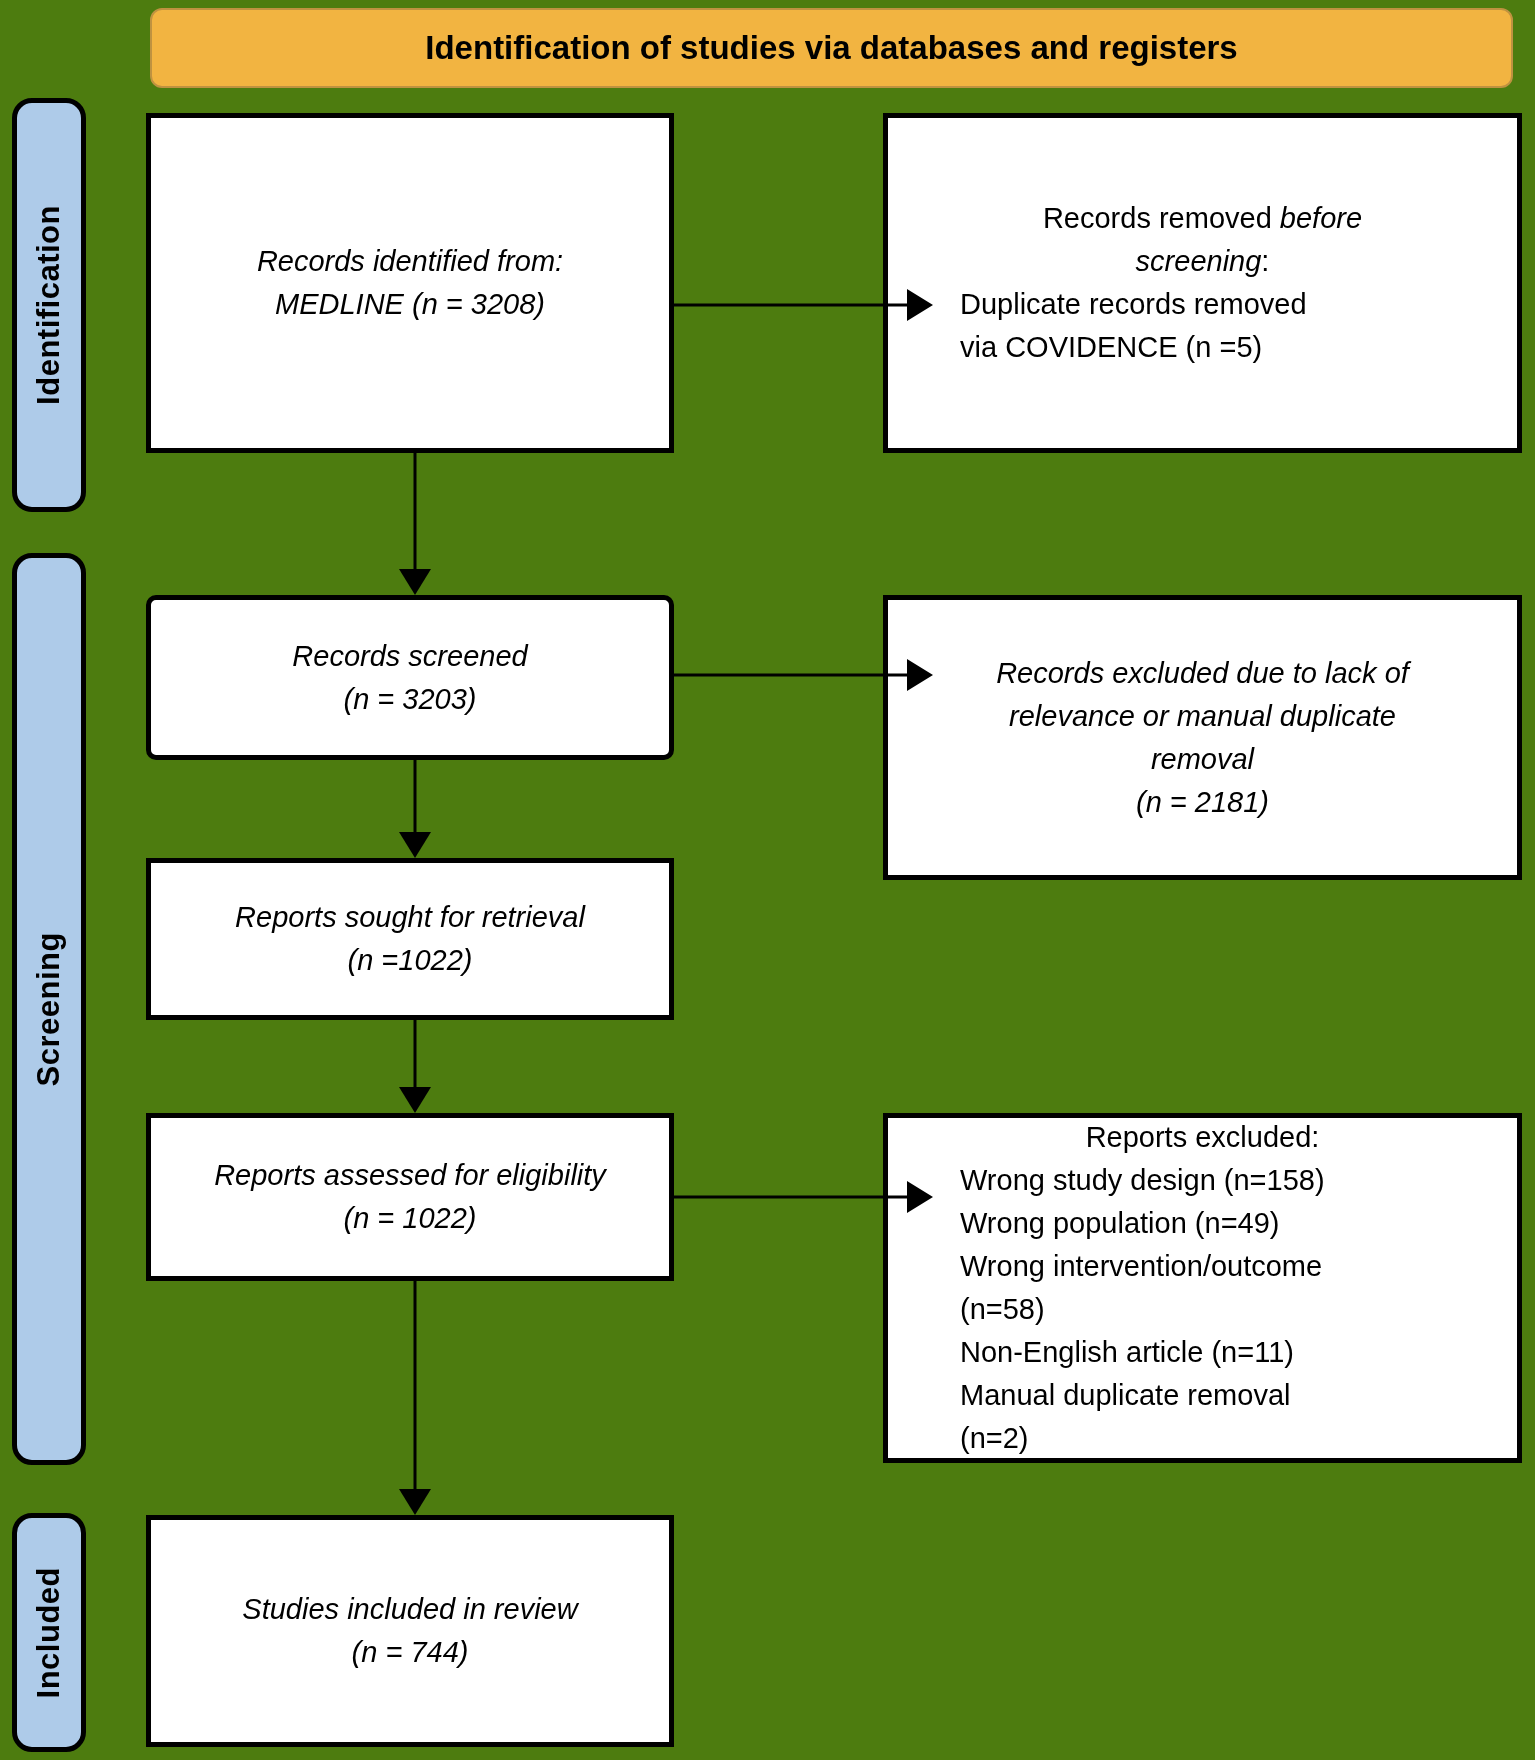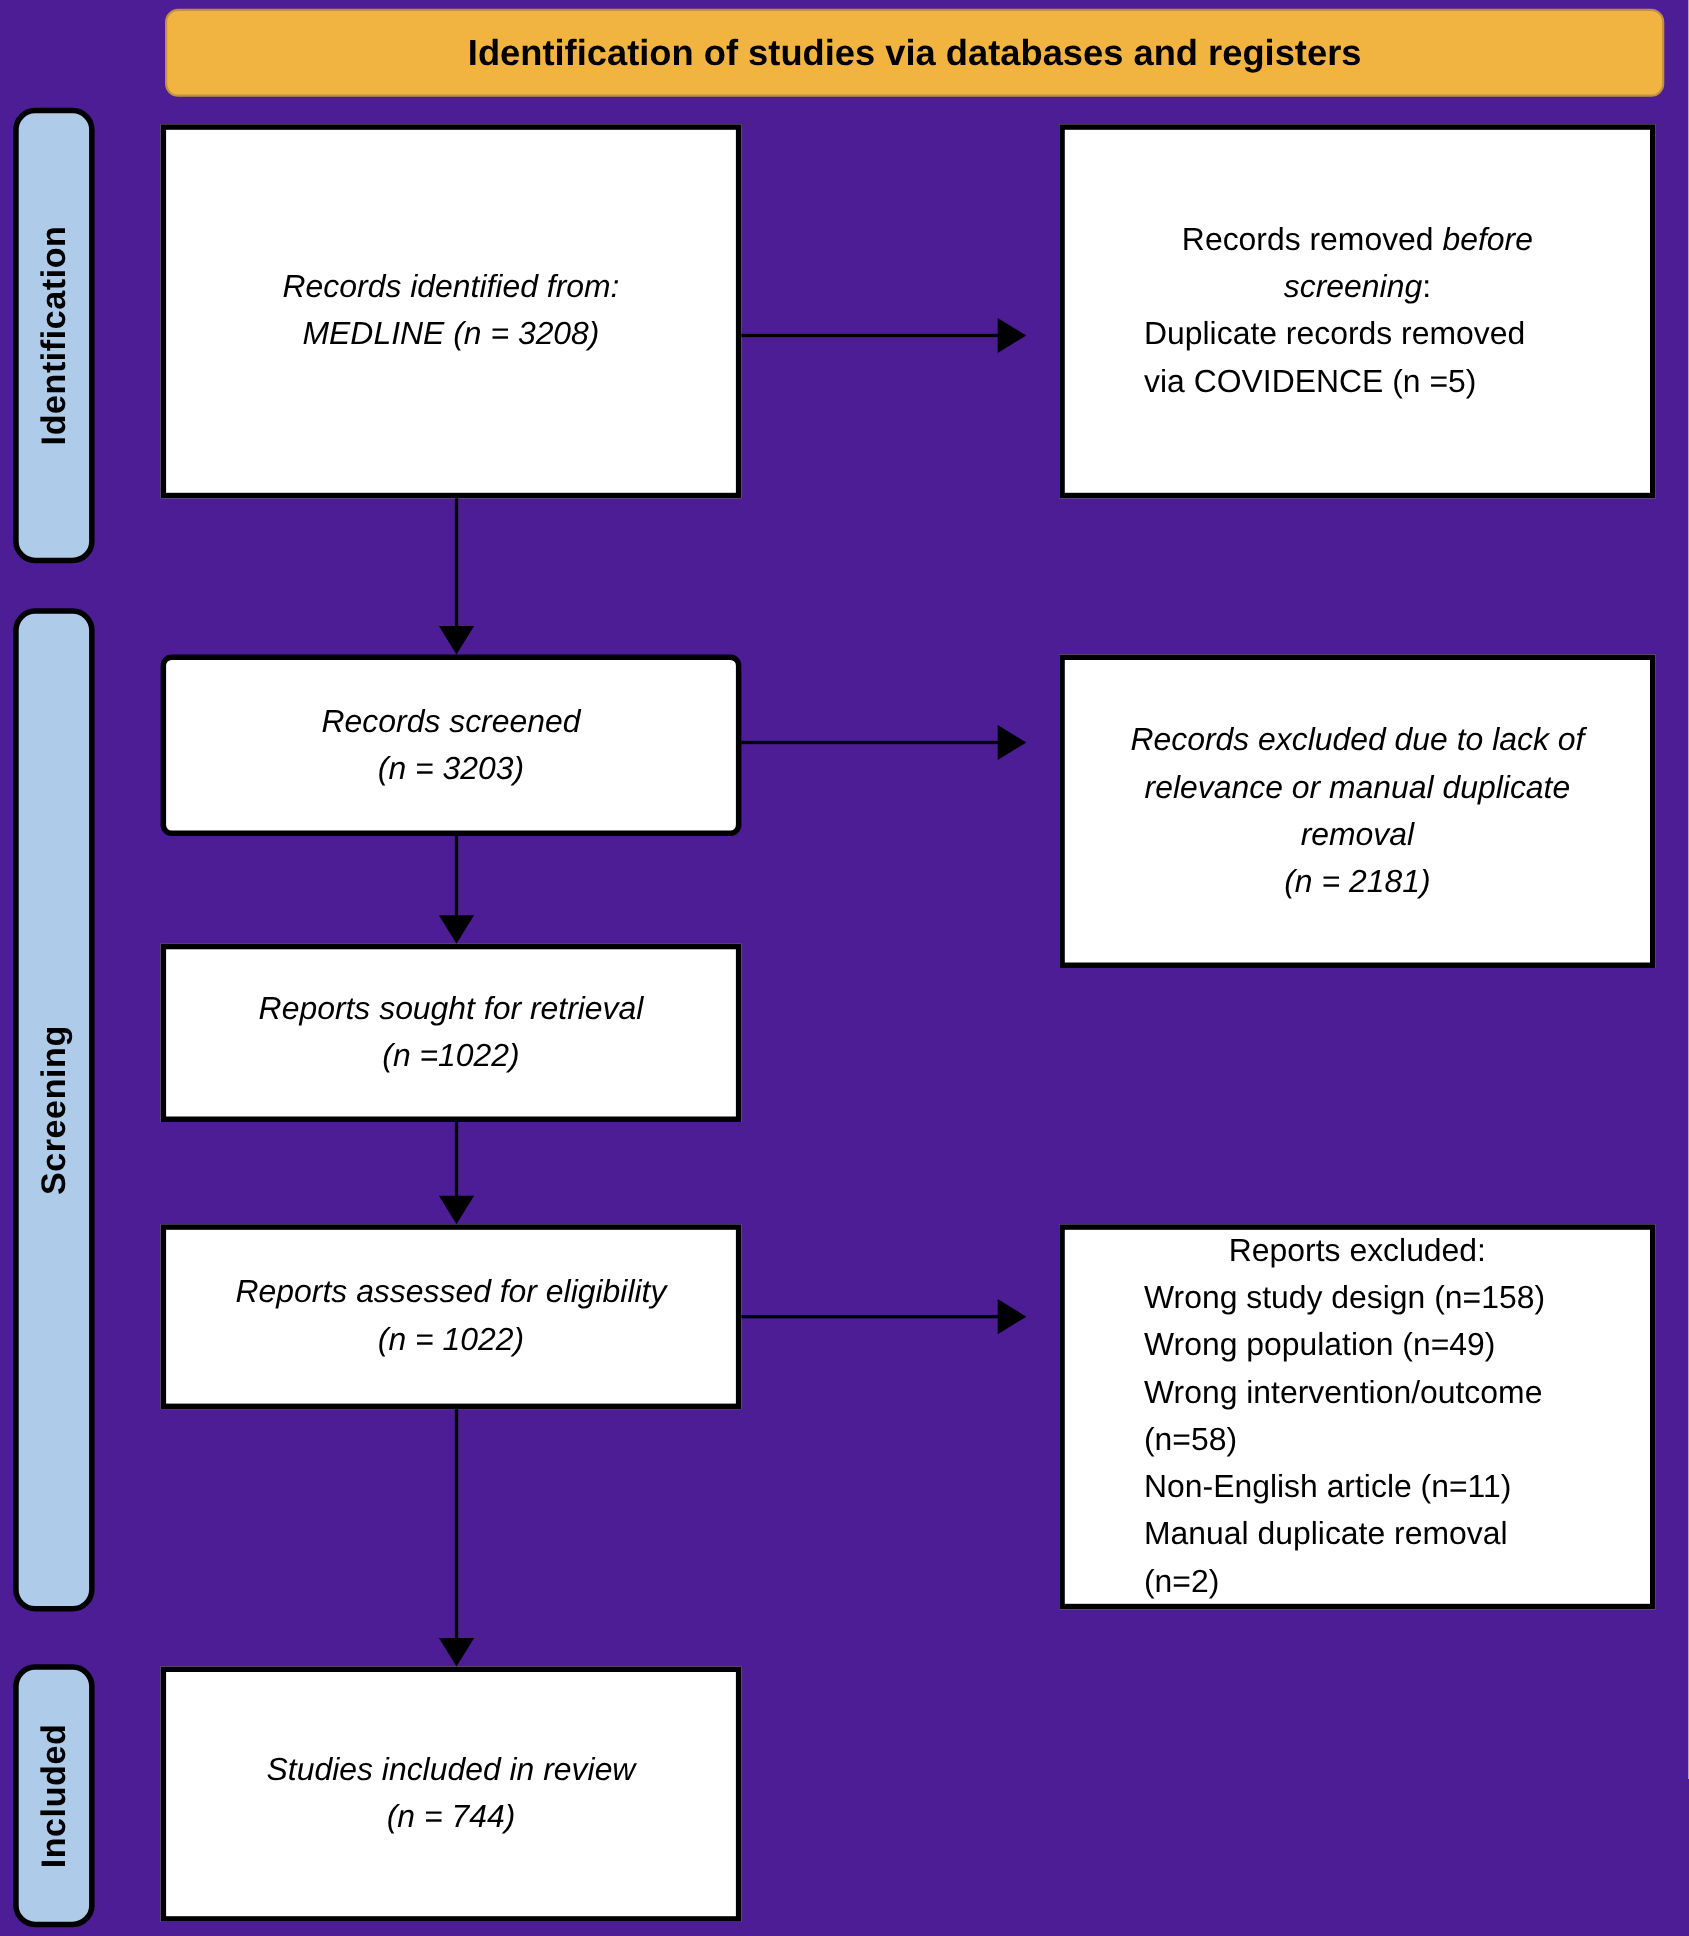--- a/index.html
+++ b/index.html
@@ -1,19 +1,19 @@
 <!DOCTYPE html>
 <html><head>
 <meta charset="utf-8">
 <style>
   html,body{margin:0;padding:0;background:#ffffff;}
   .canvas{
     position:relative;
     width:1535px;height:1760px;
-    background:#4c1d95;
+    background:#4d7c0f;
     font-family:"Liberation Sans","DejaVu Sans",sans-serif;
     color:#000;
     overflow:hidden;
   }
   
   .banner{
     position:absolute;left:150px;top:8px;width:1363px;height:80px;
     background:#F2B441;border:2px solid #BF9240;border-radius:12px;
     box-sizing:border-box;
     display:flex;align-items:center;justify-content:center;
@@ -32,21 +32,21 @@
     white-space:nowrap;
   }
   
   .flow-box{
     position:absolute;background:#fff;border:5px solid #000;
     box-sizing:border-box;
     display:flex;flex-direction:column;justify-content:center;
     font-size:29px;line-height:43px;
   }
   .left-col{left:146px;width:528px;}
-  .right-col{left:963px;width:542px;}
+  .right-col{left:883px;width:639px;}
   .centered{text-align:center;}
   .box-text{white-space:pre-line;font-style:italic;}
   .detail-text{white-space:pre-line;text-align:left;padding-left:72px;padding-right:28px;}
   .box-heading{text-align:center;}
   
   .v-arrow{position:absolute;width:34px;}
   .v-arrow .shaft{position:absolute;left:50%;transform:translateX(-50%);top:0;bottom:24px;width:3px;background:#000;}
   .v-arrow .head{position:absolute;left:50%;transform:translateX(-50%);bottom:0;width:0;height:0;
     border-left:16px solid transparent;border-right:16px solid transparent;border-top:26px solid #000;}
   .h-arrow{position:absolute;height:34px;}

